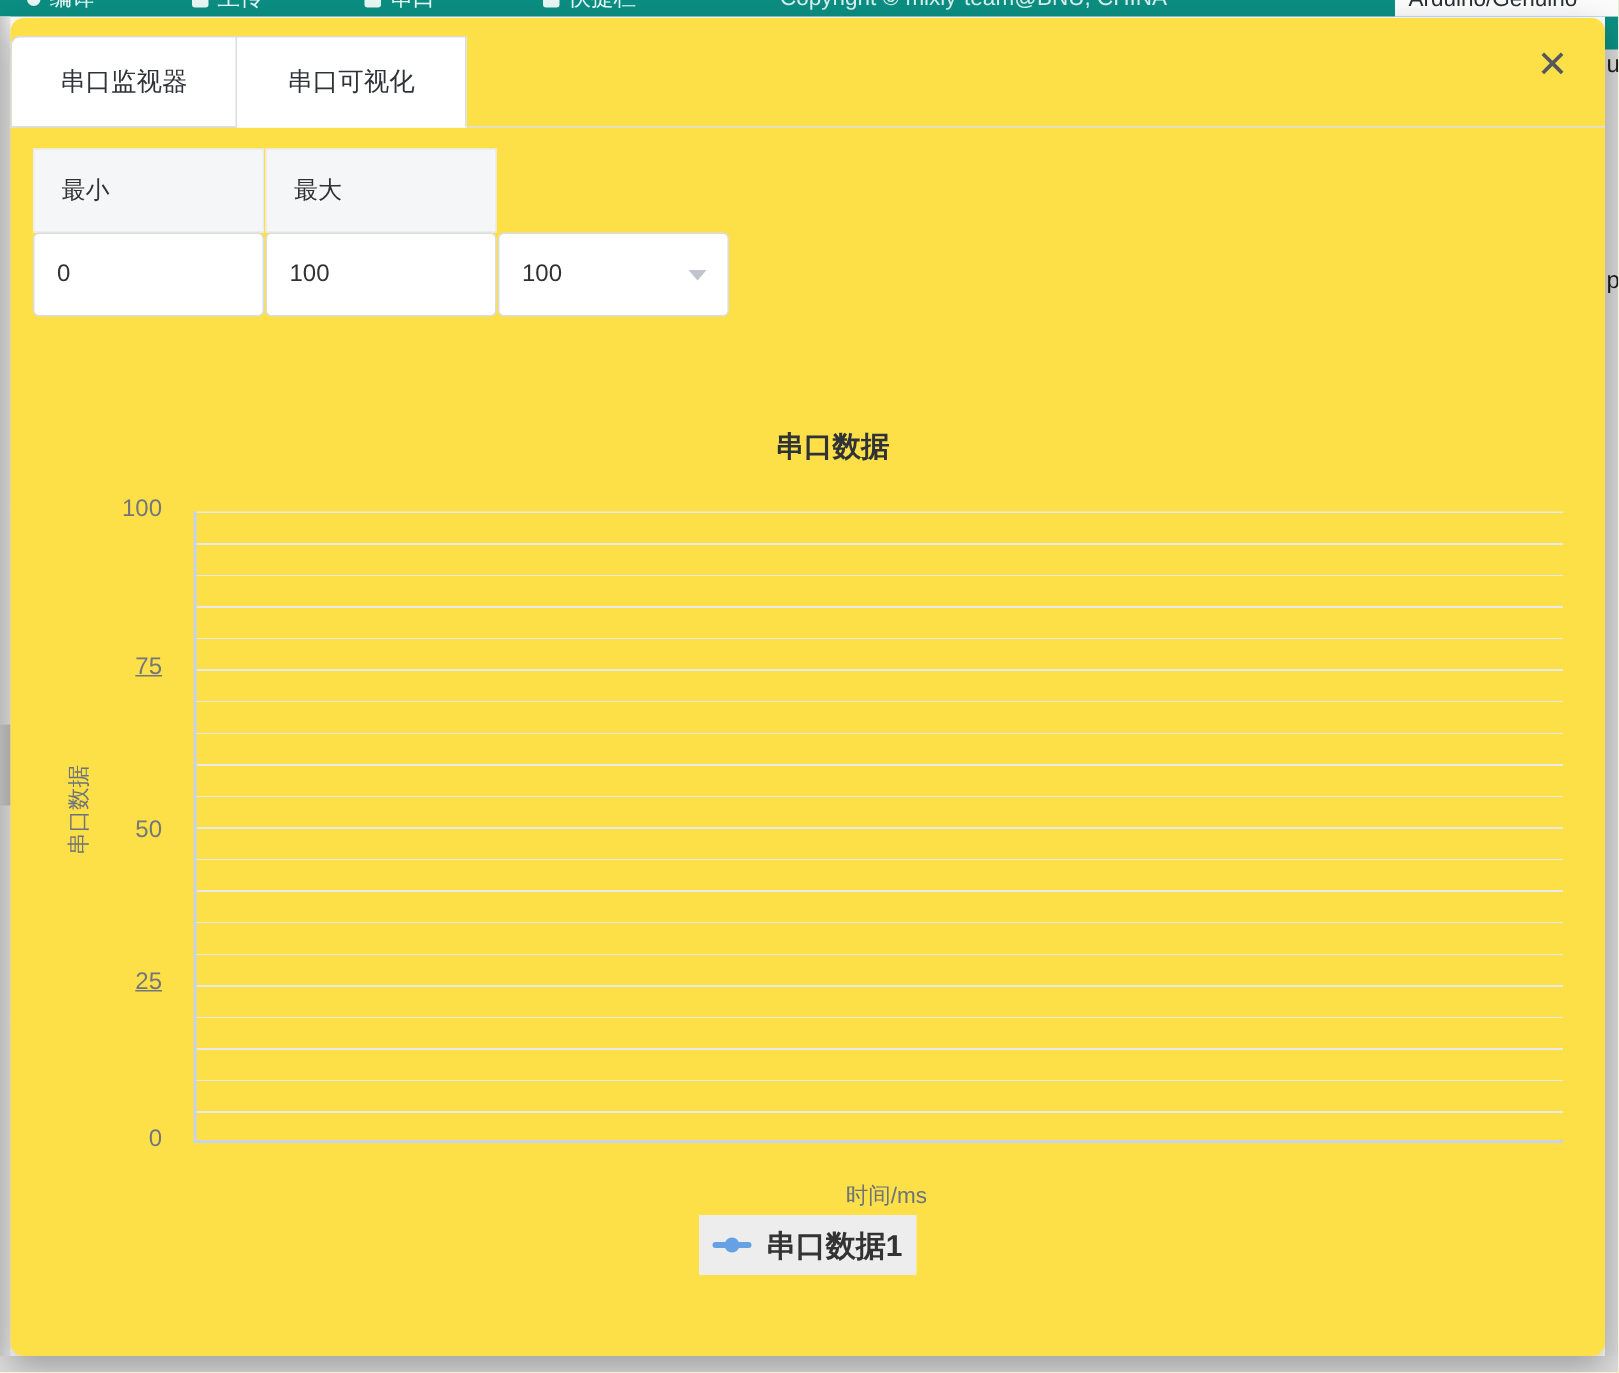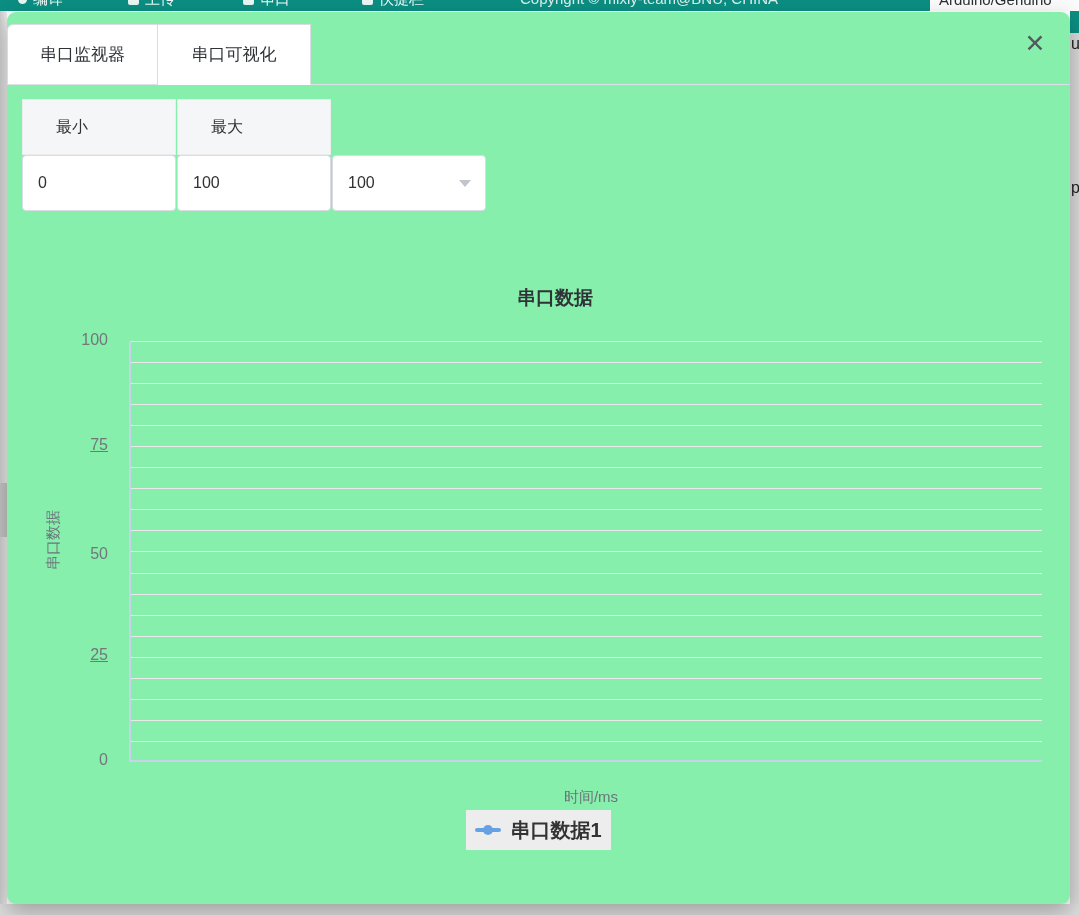--- a/index.html
+++ b/index.html
@@ -17,34 +17,34 @@
   .right-strip { position:absolute; left:1070px; top:11px; width:9px; height:904px; background:#d9d9d9; z-index:1; overflow:hidden; }
   .right-strip .rs-teal { position:absolute; top:0; left:0; width:9px; height:22px; background:#0c8e82; }
   .right-strip .rs-letter { position:absolute; left:1px; color:#1f1f1f; font-size:16px; line-height:18px; }
   .rs-u { top:24px; } .rs-p { top:168px; }
 
   .left-strip { position:absolute; left:0; top:11px; width:7px; height:893px; background:linear-gradient(to right,#cccccc,#ececec); z-index:1; }
   .left-strip .ls-dark { position:absolute; top:472px; left:0; width:7px; height:54px; background:#c3c3c3; }
   .bottom-strip { position:absolute; left:0; top:904px; width:1079px; height:11px; background:#dcdcdc; z-index:1; }
 
   
-  .modal { position:absolute; left:7px; top:12px; width:1063px; height:892px; background:#86efac; border-radius:9px; box-shadow:0 8px 22px rgba(0,0,0,.28); z-index:5; }
+  .modal { position:absolute; left:7px; top:12px; width:1063px; height:892px; background:#fde047; border-radius:9px; box-shadow:0 8px 22px rgba(0,0,0,.28); z-index:5; }
 
   
   .tabs { position:relative; height:73px; }
   .tabs::after { content:""; position:absolute; left:0; right:0; bottom:0; height:1px; background:#dcdfe6; z-index:1; }
   .tab { position:absolute; bottom:0; height:61px; background:#fff; border:1px solid #d9dce3; display:flex; align-items:center; justify-content:center; font-size:17px; color:#2f3237; cursor:pointer; }
   .tab-1 { left:0; width:151px; border-radius:6px 0 0 0; }
   .tab-2 { left:151px; width:153px; border-left:none; border-bottom:1px solid #fff; z-index:2; }
   .close-btn { position:absolute; left:1014px; top:17px; width:28px; height:28px; font-size:25px; line-height:28px; text-align:center; color:#55585e; cursor:pointer; }
 
   
   .form { position:absolute; left:15px; top:87px; width:1035px; }
   .hdr-row, .in-row { display:flex; gap:1px; }
-  .hdr-cell { height:56px; background:#f5f6f8; border:1px solid #ebecee; display:flex; align-items:center; padding-left:33px; font-size:16px; color:#303133; }
+  .hdr-cell { height:56px; background:#f5f6f8; border:1px solid #ebecee; display:flex; align-items:center; padding-left:18px; font-size:16px; color:#303133; }
   .c1 { width:154px; } .c2 { width:154px; } .c3 { width:154px; } .c4 { flex:1; }
   .in-row { height:56px; align-items:stretch; }
   .ibox { border:1px solid #d9dce3; border-radius:4px; background:#fff; display:flex; align-items:center; padding-left:15px; font-size:16px; color:#303133; position:relative; }
   .placeholder { color:#c0c4cc; }
   .caret { position:absolute; right:14px; top:50%; margin-top:-3px; width:0; height:0; border-left:6px solid transparent; border-right:6px solid transparent; border-top:7px solid #c0c4cc; }
   .c4-group { flex:1; display:flex; gap:1px; }
   .send-input { flex:1; }
   .eol-select { width:93px; }
   .send-btn { width:96px; border:none; border-radius:4px; background:#349ff4; color:#fff; font-size:16px; display:flex; align-items:center; justify-content:center; cursor:pointer; }
 

